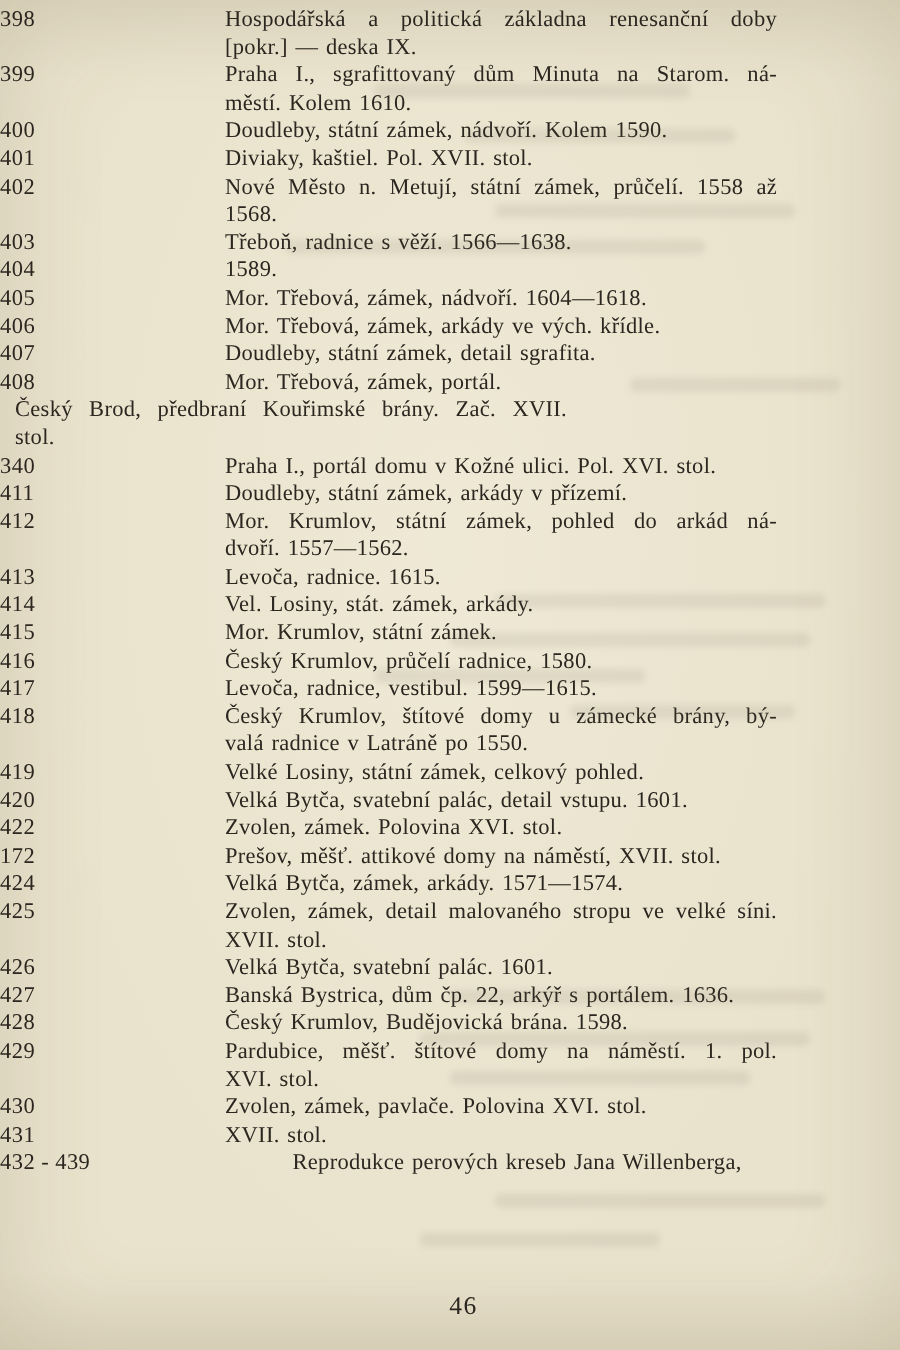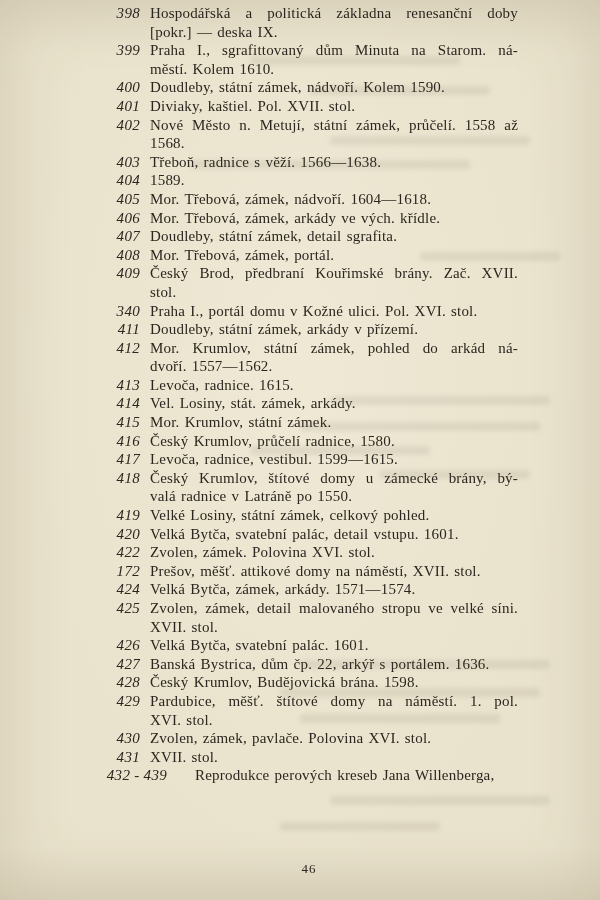--- a/index.html
+++ b/index.html
@@ -15,39 +15,37 @@
     position: absolute; inset: 0;
     padding-top: 4px;
     box-shadow: inset 0 0 70px rgba(110, 95, 60, 0.18);
     background:
       radial-gradient(ellipse at 50% 40%, rgba(255,252,240,0.25), rgba(0,0,0,0) 70%),
       linear-gradient(180deg, rgba(120,105,70,0.05), rgba(0,0,0,0) 6%, rgba(0,0,0,0) 94%, rgba(120,105,70,0.08));
   }
   .row { display: flex; line-height: 18.6px; font-size: 15px; }
   .lbl {
     flex: 0 0 140px;
-    text-align: right;
     letter-spacing: 0.3px;
     white-space: nowrap;
-    font-style: italic;
   }
   .txt { margin-left: 10px; width: 368px; }
   .line {
     white-space: nowrap;
     letter-spacing: 0.2px;
     word-spacing: 0.08em;
   }
   .line.jl { text-align: justify; text-align-last: justify; }
   .row.range .lbl { flex-basis: 167px; }
   .row.range .txt { margin-left: 28px; width: 340px; }
   .pagenum {
     position: absolute;
     top: 861px; left: 0; width: 600px;
     text-align: center;
-    font-size: 13px;
+    font-size: 17px;
     letter-spacing: 1px;
     text-indent: 18px;
   }
   .bleed {
     position: absolute;
     height: 9px;
     background: rgba(100, 90, 68, 0.10);
     filter: blur(2px);
     border-radius: 4px;
     pointer-events: none;
@@ -139,21 +137,20 @@
           <div class="line">Doudleby, státní zámek, detail sgrafita.</div>
         </div>
       </div>
       <div class="row">
         <div class="lbl">408</div>
         <div class="txt">
           <div class="line">Mor. Třebová, zámek, portál.</div>
         </div>
       </div>
       <div class="row">
-        <div class="lbl">409</div>
         <div class="txt">
           <div class="line jl">Český Brod, předbraní Kouřimské brány. Zač. XVII.</div>
           <div class="line">stol.</div>
         </div>
       </div>
       <div class="row">
         <div class="lbl">340</div>
         <div class="txt">
           <div class="line">Praha I., portál domu v Kožné ulici. Pol. XVI. stol.</div>
         </div>

